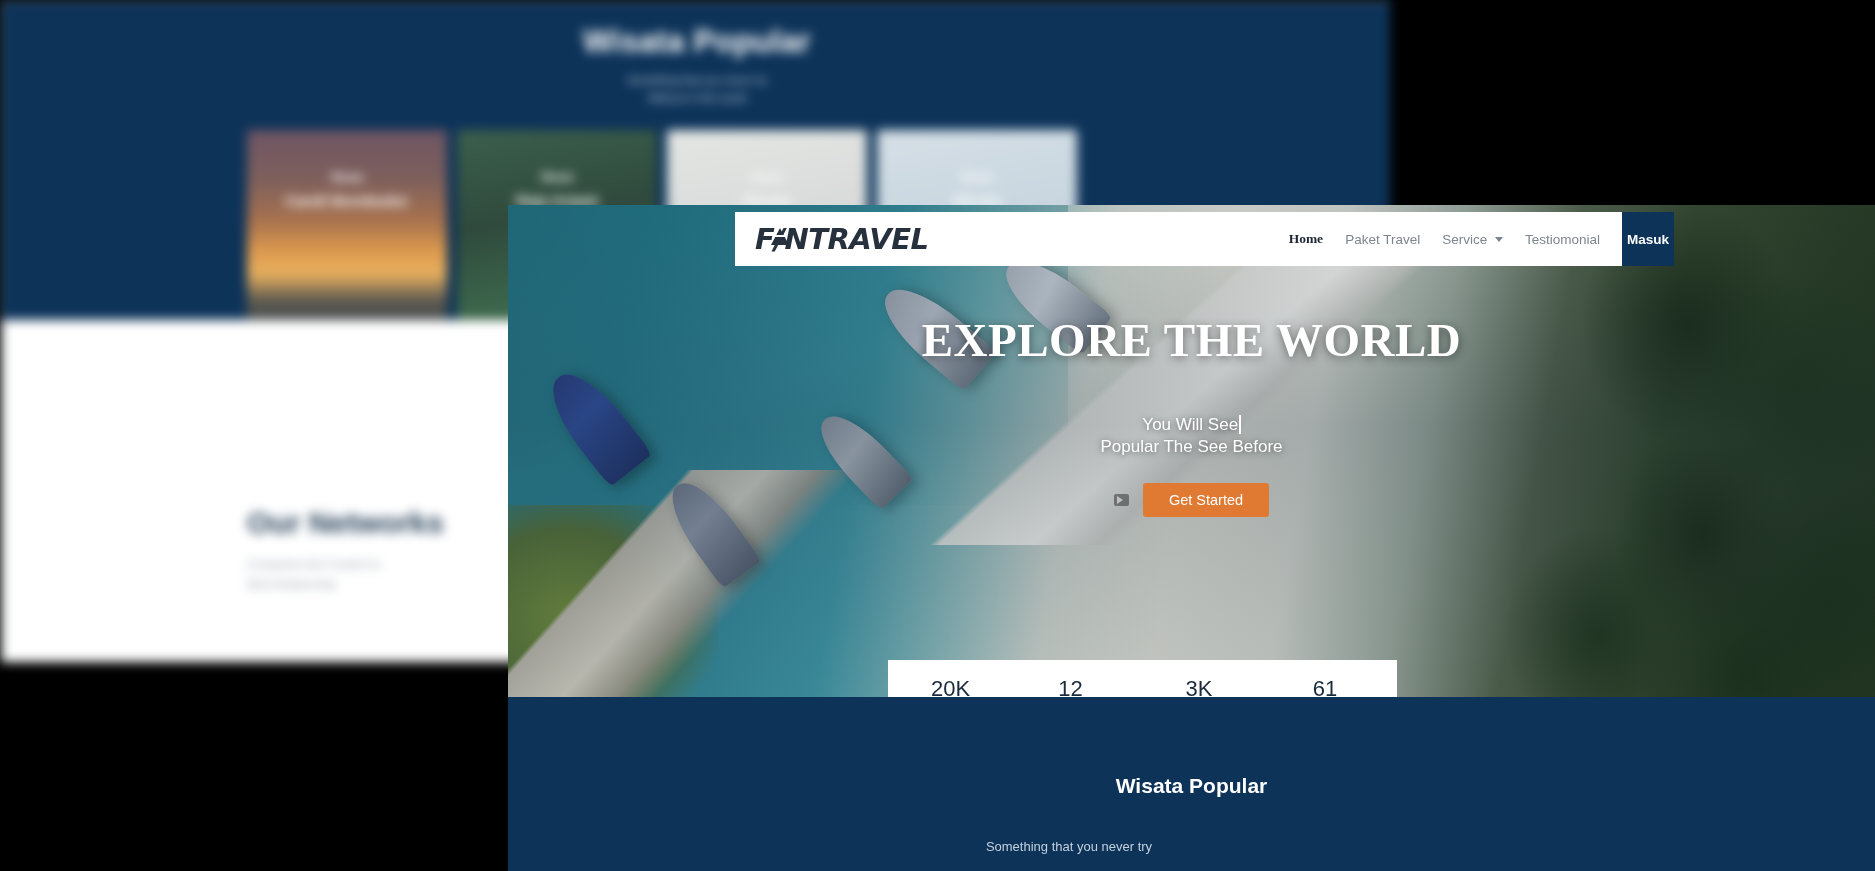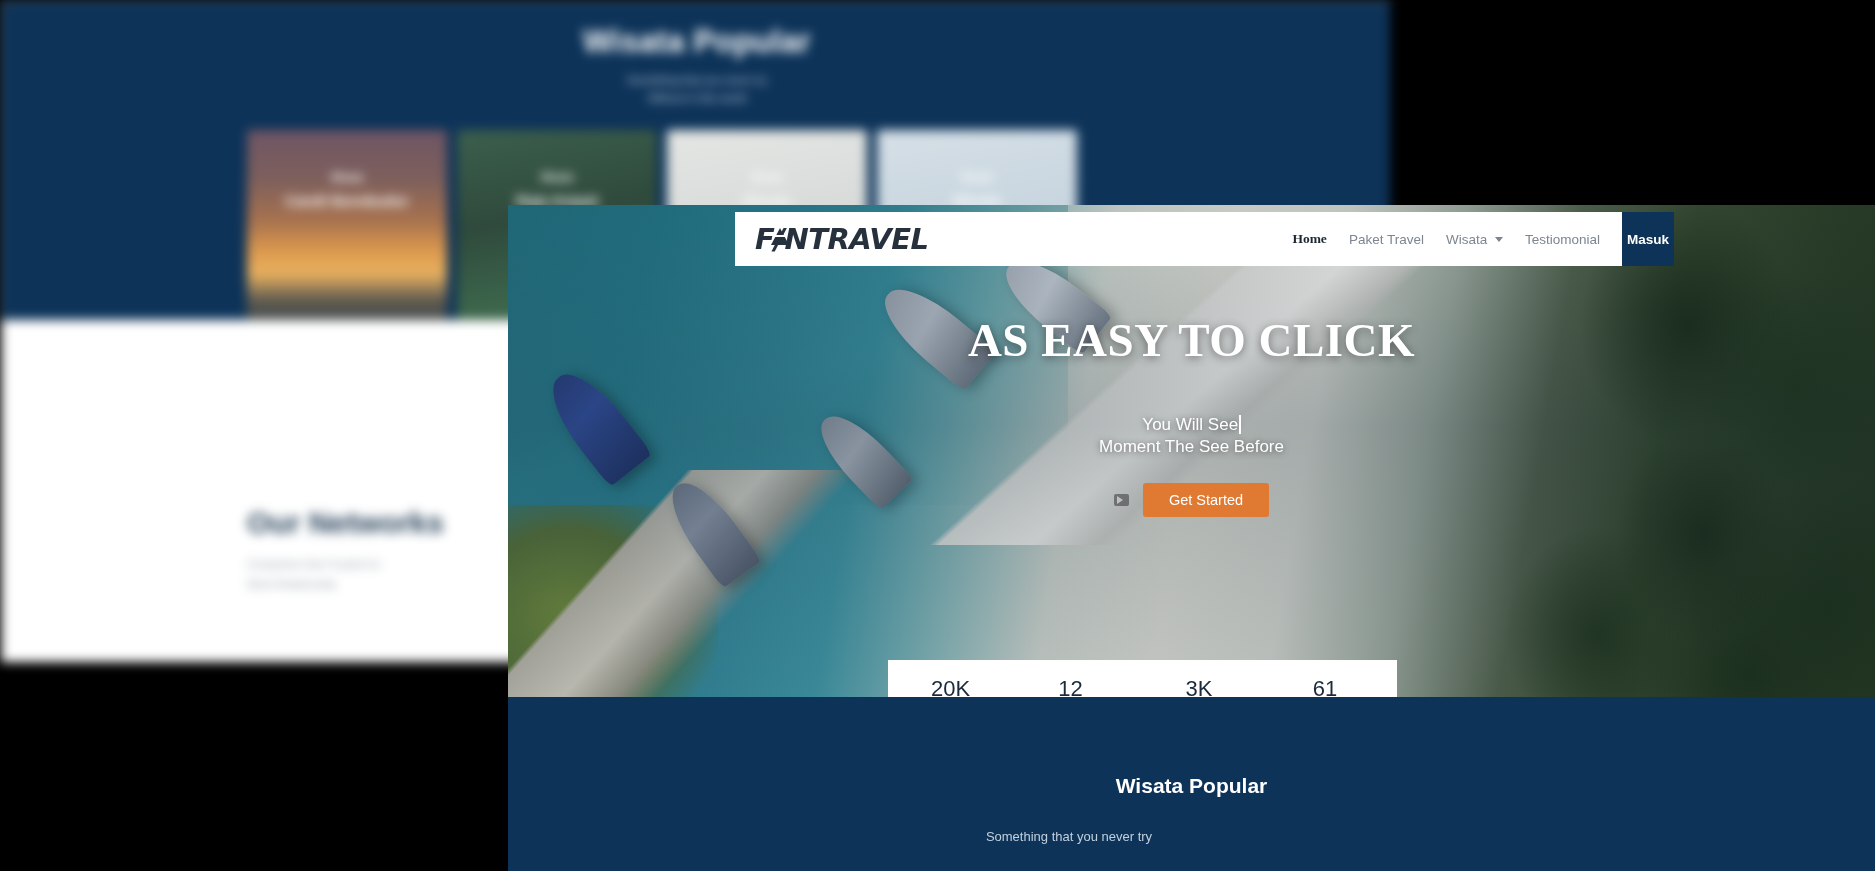--- a/index.html
+++ b/index.html
@@ -280,21 +280,21 @@
   #fg-bottom {
     position: absolute; left: 0; top: 492px; width: 1367px; height: 174px;
     background: #0d3359;
   }
   #bottom-title {
     position: absolute; left: 0; top: 77px; width: 1367px;
     text-align: center; color: #ffffff;
     font-size: 21px; font-weight: 700;
   }
   #bottom-sub {
-    position: absolute; left: 0; top: 132px; width: 1122px;
+    position: absolute; left: 0; top: 142px; width: 1122px;
     text-align: center; color: #c2d0de; font-size: 13px;
   }
 </style>
 </head>
 <body>
 
 <div id="stage">
 
   <div id="bg-window">
 
@@ -352,40 +352,40 @@
         <span id="brand-mark"></span>
       </div>
       <div id="navlinks">
         <span class="navlink active">
           <span>Home</span>
         </span>
         <span class="navlink">
           <span>Paket Travel</span>
         </span>
         <span class="navlink">
-          <span>Wisata</span>
+          <span>Service</span>
           <span class="caret"></span>
         </span>
         <span class="navlink">
           <span>Testiomonial</span>
         </span>
         <div id="masuk-btn">
           <span>Masuk</span>
         </div>
       </div>
     </div>
 
     <div id="hero-copy">
       <div id="hero-h1">
-        <div>AS EASY TO CLICK</div>
+        <div>EXPLORE THE WORLD</div>
       </div>
       <div id="hero-p1">
         <span>You Will See</span><span class="caretbar"></span>
       </div>
-      <div id="hero-p2">Moment The See Before</div>
+      <div id="hero-p2">Popular The See Before</div>
 
       <div id="get-started-wrap">
         <span id="mini-icon"></span>
         <button id="get-started">Get Started</button>
       </div>
     </div>
 
     <div id="stats-card">
       <div class="stat">
         <div class="stat-num">20K</div>

